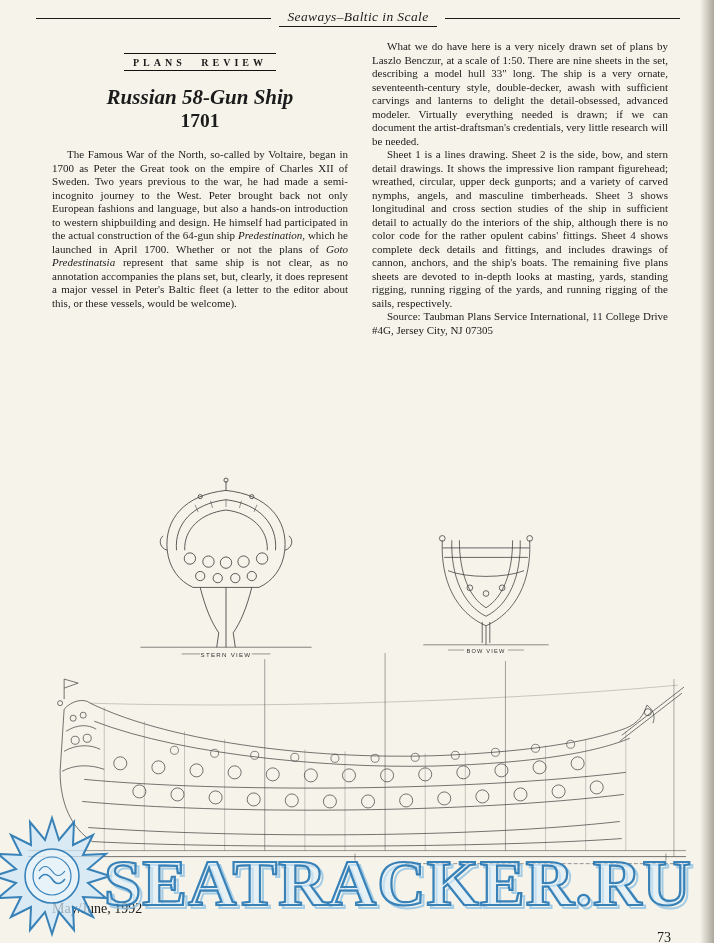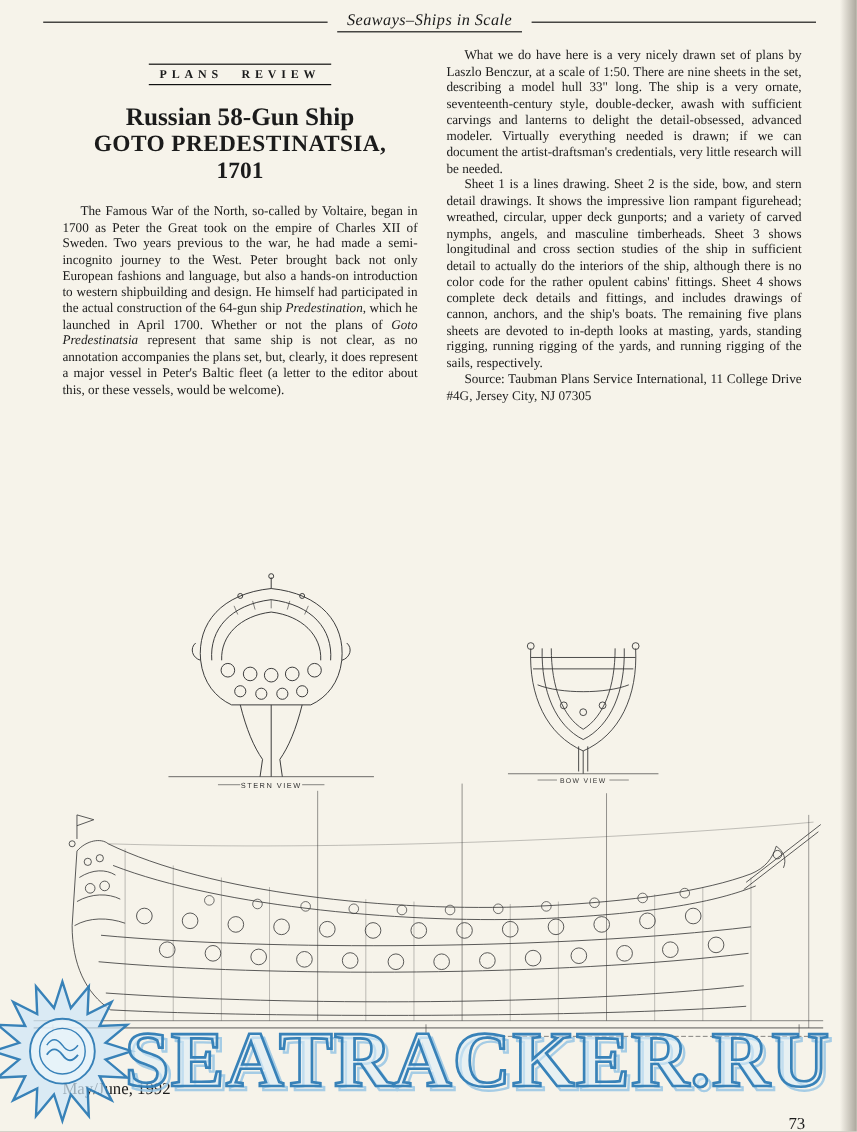--- a/index.html
+++ b/index.html
@@ -14,21 +14,21 @@
 
   
   .col-left  { position:absolute; top:40px; left:52px;  width:296px; z-index:1; }
   .col-right { position:absolute; top:40px; left:372px; width:296px; z-index:1; }
   p.body { font-size:11px; line-height:13.5px; text-align:justify; text-indent:15px; }
 
   .kicker-wrap { text-align:center; margin-top:12px; }
   .kicker { display:inline-block; font-weight:bold; font-size:10px; letter-spacing:4px; word-spacing:9px; border-top:1.6px solid #111; border-bottom:1.6px solid #111; padding:3px 9px 2px; }
 
   .title-block { text-align:center; margin-top:15px; font-weight:bold; line-height:1.14; }
-  .title-l1 { font-size:21px; }
+  .title-l1 { font-size:21px;font-style:italic; }
   .title-l2 { font-size:19.5px; letter-spacing:0.3px; }
   .title-l3 { font-size:19.5px; }
   .byline { text-align:center; margin-top:13px; font-size:13.5px; letter-spacing:0.3px; }
   .intro { margin-top:16px; }
 
   
   .fig { position:absolute; display:block; z-index:1; }
   .fig-stern   { left:128px; top:476px; width:196px; }
   .fig-bow     { left:410px; top:527px; width:152px; }
   .fig-profile { left:24px;  top:651px; width:666px; }
@@ -46,31 +46,30 @@
   .scan-edge { position:absolute; top:0; right:0; width:14px; height:100%; z-index:6;
                background:linear-gradient(to right, rgba(90,84,70,0), rgba(80,74,62,0.45)); }
 </style>
 </head>
 <body>
 
 <div class="page">
 
   <div class="masthead">
     <div class="rule"></div>
-    <div class="mast-title">Seaways–Ships in Scale</div>
+    <div class="mast-title">Seaways–Baltic in Scale</div>
     <div class="rule"></div>
   </div>
 
   <div class="col-left">
     <div class="kicker-wrap">
       <span class="kicker">PLANS REVIEW</span>
     </div>
     <div class="title-block">
       <div class="title-l1">Russian 58-Gun Ship</div>
-      <div class="title-l2">GOTO PREDESTINATSIA,</div>
       <div class="title-l3">1701</div>
     </div>
     <p class="body intro"><span>The Famous War of the North, so-called by Voltaire, began in 1700 as Peter the Great took on the empire of Charles XII of Sweden. Two years previous to the war, he had made a semi-incognito journey to the West. Peter brought back not only European fashions and language, but also a hands-on introduction to western shipbuilding and design. He himself had participated in the actual construction of the 64-gun ship </span><i>Predestination</i><span>, which he launched in April 1700. Whether or not the plans of </span><i>Goto Predestinatsia</i><span> represent that same ship is not clear, as no annotation accompanies the plans set, but, clearly, it does represent a major vessel in Peter's Baltic fleet (a letter to the editor about this, or these vessels, would be welcome).</span></p>
   </div>
 
   <div class="col-right">
     <p class="body">What we do have here is a very nicely drawn set of plans by Laszlo Benczur, at a scale of 1:50. There are nine sheets in the set, describing a model hull 33" long. The ship is a very ornate, seventeenth-century style, double-decker, awash with sufficient carvings and lanterns to delight the detail-obsessed, advanced modeler. Virtually everything needed is drawn; if we can document the artist-draftsman's credentials, very little research will be needed.</p>
     <p class="body">Sheet 1 is a lines drawing. Sheet 2 is the side, bow, and stern detail drawings. It shows the impressive lion rampant figurehead; wreathed, circular, upper deck gunports; and a variety of carved nymphs, angels, and masculine timberheads. Sheet 3 shows longitudinal and cross section studies of the ship in sufficient detail to actually do the interiors of the ship, although there is no color code for the rather opulent cabins' fittings. Sheet 4 shows complete deck details and fittings, and includes drawings of cannon, anchors, and the ship's boats. The remaining five plans sheets are devoted to in-depth looks at masting, yards, standing rigging, running rigging of the yards, and running rigging of the sails, respectively.</p>
     <p class="body">Source: Taubman Plans Service International, 11 College Drive #4G, Jersey City, NJ 07305</p>
   </div>

